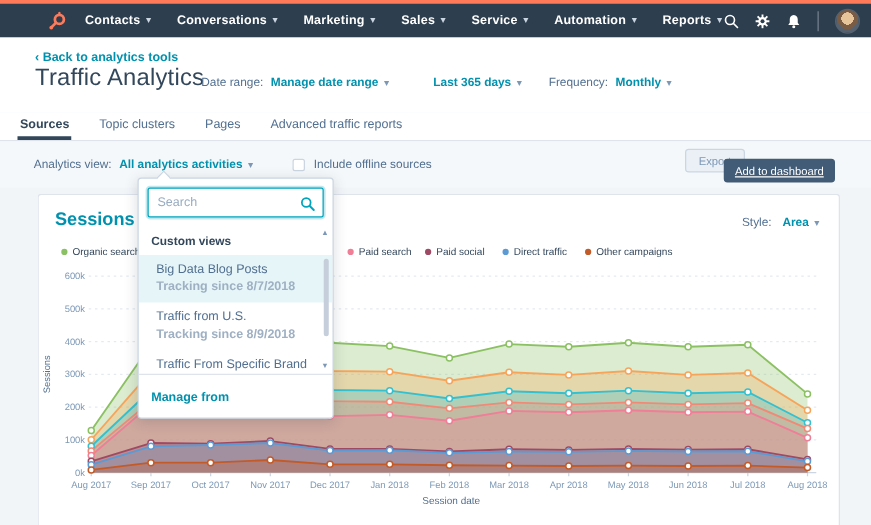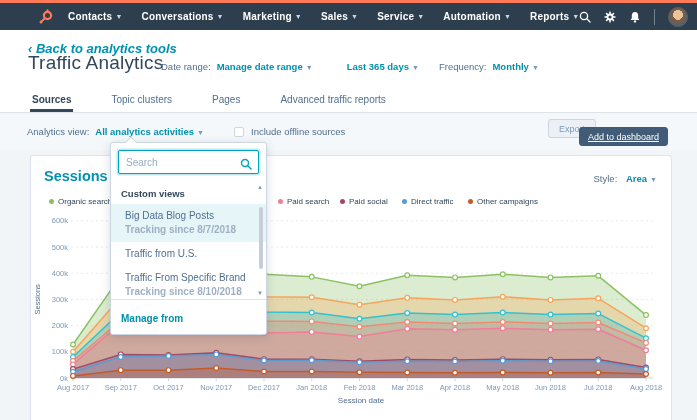--- a/index.html
+++ b/index.html
@@ -23,32 +23,32 @@
   .navicon { width:12px; height:12px; display:flex; cursor:pointer; }
   .navdivider { width:1px; height:16px; background:rgba(255,255,255,.35); }
   .avatar {
     width:20px; height:20px; border-radius:50%; overflow:hidden; cursor:pointer;
     background:radial-gradient(circle at 50% 38%, #e8c49a 0 34%, #7a5b44 35% 58%, #55616e 59%);
     border:1px solid #55616e;
   }
 
   
   .pagehead { position:absolute; top:30px; left:0; width:697px; height:60px; background:#fff; }
-  .backlink { position:absolute; left:28px; top:11px; font-size:13px; font-weight:bold; color:#0091ae; cursor:pointer;font-style:italic; }
+  .backlink { position:absolute; left:28px; top:11px; font-size:10px; font-weight:bold; color:#0091ae; cursor:pointer; }
   .pagetitle { position:absolute; left:28px; top:22px; font-size:19px; font-weight:500; color:#33475b; letter-spacing:.2px; }
   .datectrls { position:absolute; left:145px; top:31px; display:flex; align-items:center; font-size:9.5px;margin-left:16px; }
   .ctl-label { color:#516f90; }
   .ctl-value { color:#0091ae; font-weight:bold; margin-left:6px; cursor:pointer; white-space:nowrap; }
   .ctl-value .caret { font-size:7px; color:#7c98b6; margin-left:3px; }
   .gap28 { width:28px; } .gap20 { width:20px; }
 
   
   .tabs {
     position:absolute; top:90px; left:0; width:697px; height:23px; background:#fff;
-    border-bottom:1px solid #dfe3eb; display:flex; gap:36px; padding-left:30px;
+    border-bottom:1px solid #dfe3eb; display:flex; gap:20px; padding-left:14px;
   }
   .tab { font-size:10px; color:#516f90; cursor:pointer; padding:4px 2px; white-space:nowrap; }
   .tab.active { color:#33475b; font-weight:bold; border-bottom:3px solid #33475b; }
 
   
   .toolbar {
     position:absolute; top:113px; left:0; width:697px; height:37px; background:#f5f8fa;
     display:flex; align-items:center; padding-left:27px; font-size:9.5px;
   }
   .checkbox { width:10px; height:10px; border:1px solid #cbd6e2; border-radius:2px; background:#fff; margin-left:30px; cursor:pointer; }
@@ -395,20 +395,21 @@
     </span>
   </div>
   <div class="viewlist" id="viewlist">
     <div class="sectionhead">Custom views</div>
     <div class="viewitem hl">
         <div class="viewtitle">Big Data Blog Posts</div>
         <div class="viewsub">Tracking since 8/7/2018</div>
       </div>
       <div class="viewitem">
         <div class="viewtitle">Traffic from U.S.</div>
+        <div class="viewsub">Tracking since 8/9/2018</div>
       </div>
       <div class="viewitem">
         <div class="viewtitle">Traffic From Specific Brand</div>
         <div class="viewsub">Tracking since 8/10/2018</div>
       </div>
       <span class="scrollarrow" style="top:3px">▲</span>
     <span class="scrollarrow" style="bottom:3px">▼</span>
     <span class="scrollthumb"></span>
   </div>
   <div class="panelfoot">

